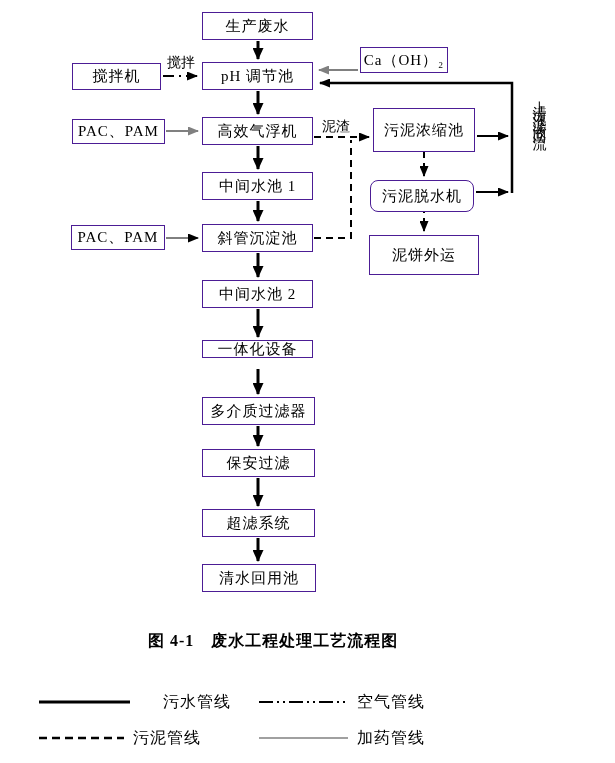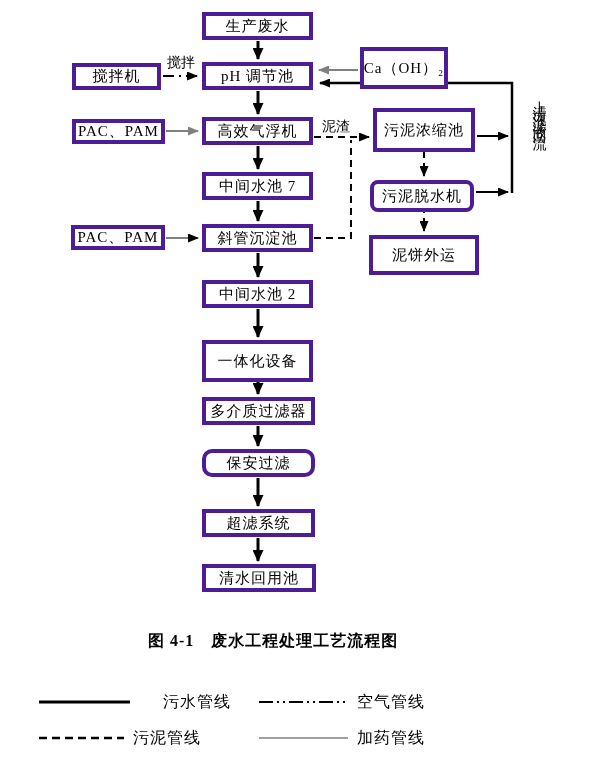--- a/index.html
+++ b/index.html
@@ -2,21 +2,21 @@
 <html><head>
 <meta charset="utf-8">
 <style>
   html,body{margin:0;padding:0;background:#fff;}
   .page{
     position:relative;width:615px;height:763px;background:#fff;overflow:hidden;
     font-family:"Liberation Serif","DejaVu Serif",serif;color:#000;
   }
   .lines{position:absolute;left:0;top:0;z-index:1;}
   .box{
-    position:absolute;box-sizing:border-box;border:4px solid #4c1d95;background:#fff;
+    position:absolute;box-sizing:border-box;border:1px solid #4c1d95;background:#fff;
     display:flex;align-items:center;justify-content:center;
     font-size:15px;line-height:1;z-index:2;white-space:nowrap;letter-spacing:1px;
   }
   .lineLabel{position:absolute;font-size:14px;line-height:1;z-index:3;white-space:nowrap;}
   .vLabel{
     position:absolute;z-index:3;writing-mode:vertical-rl;text-orientation:upright;
     font-size:14px;letter-spacing:6px;line-height:1;
   }
   .caption{position:absolute;font-size:16px;font-weight:bold;z-index:3;letter-spacing:1px;white-space:nowrap;}
   .legendItem{position:absolute;display:flex;align-items:center;height:18px;z-index:3;}
@@ -73,54 +73,54 @@
   <div class="box" style="left:202px;top:12px;width:111px;height:28px;">
       <span>生产废水</span>
     </div>
   <div class="box" style="left:202px;top:62px;width:111px;height:28px;">
       <span>pH 调节池</span>
     </div>
   <div class="box" style="left:202px;top:117px;width:111px;height:28px;">
       <span>高效气浮机</span>
     </div>
   <div class="box" style="left:202px;top:172px;width:111px;height:28px;">
-      <span>中间水池 7</span>
+      <span>中间水池 1</span>
     </div>
   <div class="box" style="left:202px;top:224px;width:111px;height:28px;">
       <span>斜管沉淀池</span>
     </div>
   <div class="box" style="left:202px;top:280px;width:111px;height:28px;">
       <span>中间水池 2</span>
     </div>
-  <div class="box" style="left:202px;top:340px;width:111px;height:42px;font-family:Liberation Serif, serif;">
+  <div class="box" style="left:202px;top:340px;width:111px;height:18px;font-family:Liberation Serif, serif;">
       <span>一体化设备</span>
     </div>
   <div class="box" style="left:202px;top:397px;width:113px;height:28px;">
       <span>多介质过滤器</span>
     </div>
-  <div class="box" style="left:202px;top:449px;width:113px;height:28px;border-radius:10px;">
+  <div class="box" style="left:202px;top:449px;width:113px;height:28px;">
       <span>保安过滤</span>
     </div>
   <div class="box" style="left:202px;top:509px;width:113px;height:28px;">
       <span>超滤系统</span>
     </div>
   <div class="box" style="left:202px;top:564px;width:114px;height:28px;">
       <span>清水回用池</span>
     </div>
 
   <div class="box" style="left:72px;top:63px;width:89px;height:27px;">
       <span>搅拌机</span>
     </div>
   <div class="box" style="left:72px;top:119px;width:93px;height:25px;">
       <span>PAC、PAM</span>
     </div>
   <div class="box" style="left:71px;top:225px;width:94px;height:25px;">
       <span>PAC、PAM</span>
     </div>
-  <div class="box" style="left:360px;top:47px;width:88px;height:42px;">
+  <div class="box" style="left:360px;top:47px;width:88px;height:26px;">
       <span>Ca（OH）₂</span>
     </div>
 
   <div class="box" style="left:373px;top:108px;width:102px;height:44px;">
       <span>污泥浓缩池</span>
     </div>
   <div class="box" style="left:370px;top:180px;width:104px;height:32px;border-radius:8px;">
       <span>污泥脱水机</span>
     </div>
   <div class="box" style="left:369px;top:235px;width:110px;height:40px;">

